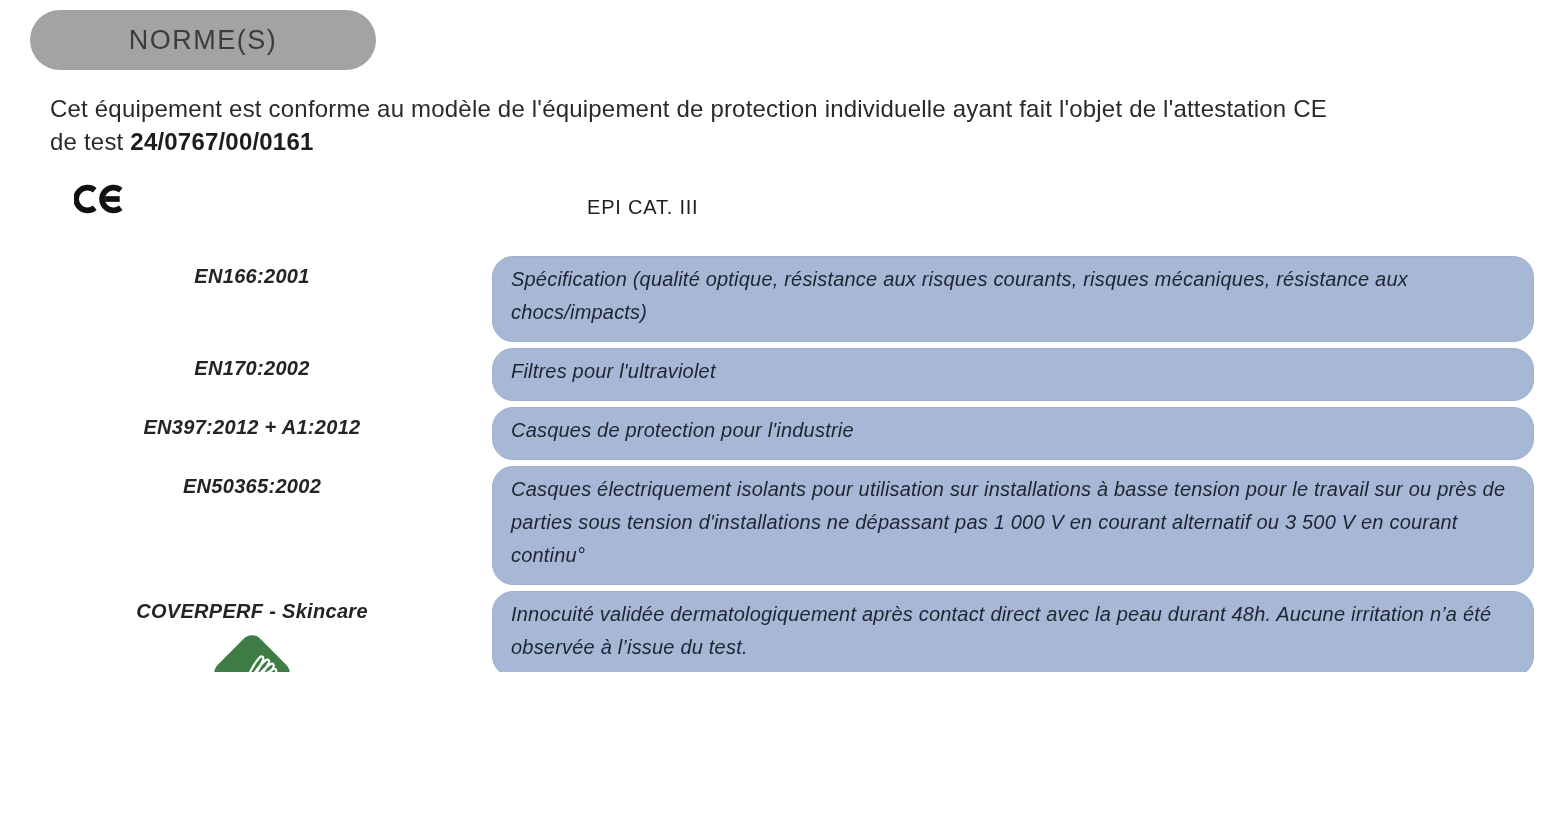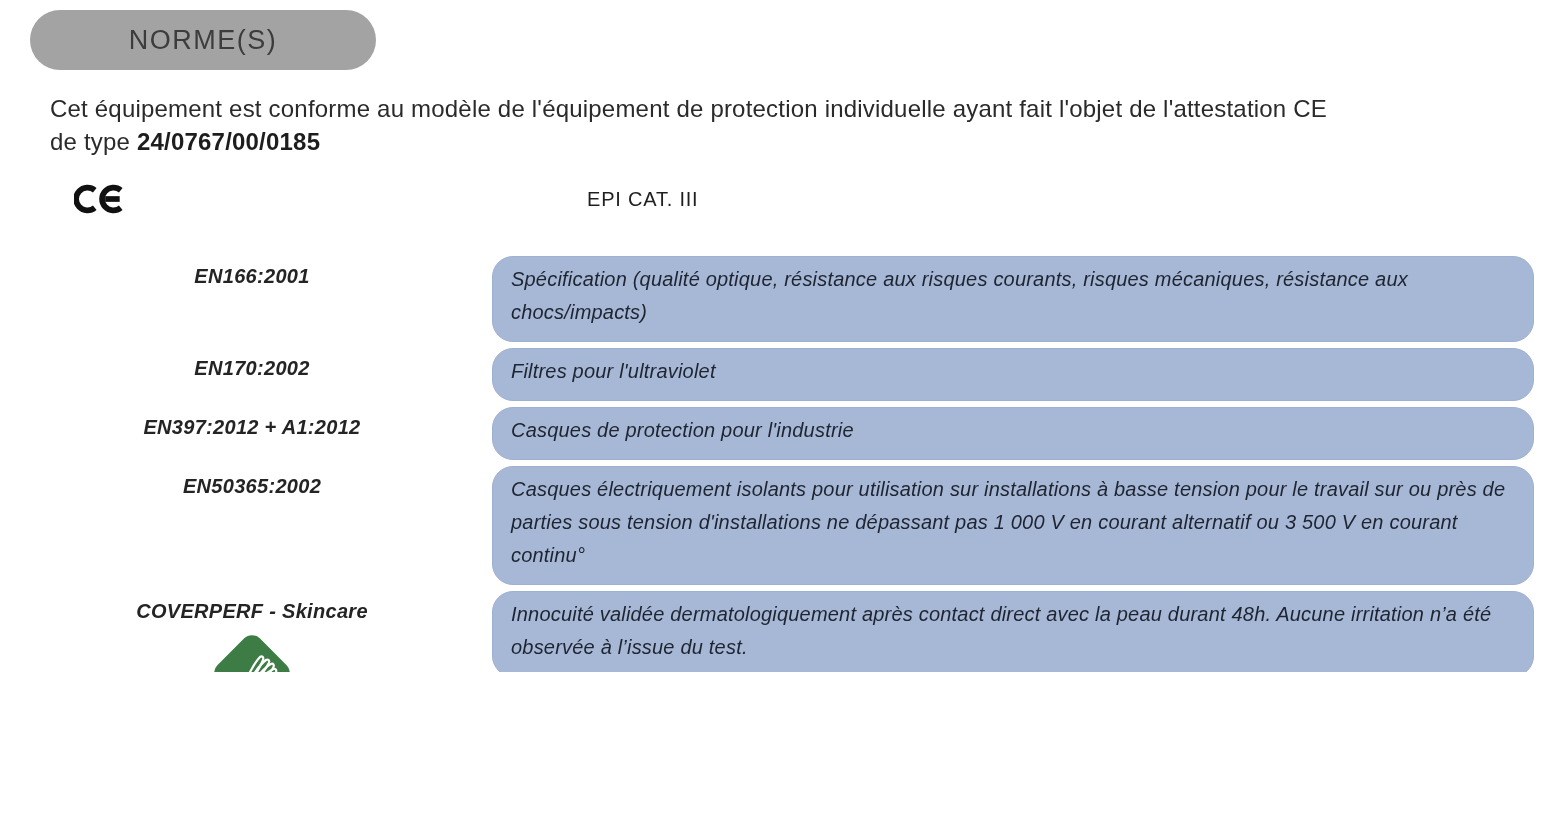--- a/index.html
+++ b/index.html
@@ -29,21 +29,21 @@
   }
   .intro .line { display:block; }
   .intro b { font-weight:700; color:#1d1d1d; }
   .issued {
     margin:26px 38px 0 38px;
     font-size:20px; letter-spacing:0.2px;
   }
   .ce-row { position:relative; height:52px; margin-top:20px; }
   .ce-mark { position:absolute; left:62px; top:4px; }
   .epi {
-    position:absolute; left:575px; top:10px;
+    position:absolute; left:575px; top:18px;
     font-size:20px; letter-spacing:0.8px; color:#1f1f1f;
   }
   .rows {
     margin-top:26px;
     display:flex; flex-direction:column; gap:6px;font-style:italic;
   }
   .row { display:flex; align-items:flex-start; }
   .label-cell {
     flex:none; width:480px;
     display:flex; flex-direction:column; align-items:center;
@@ -68,21 +68,21 @@
 <body>
 
 <div class="page">
 
   <div class="pill">
     <span>NORME(S)</span>
   </div>
 
   <p class="intro">
     <span class="line">Cet équipement est conforme au modèle de l'équipement de protection individuelle ayant fait l'objet de l'attestation CE</span>
-    <span class="line"><span>de type </span><b>24/0767/00/0185</b></span>
+    <span class="line"><span>de test </span><b>24/0767/00/0161</b></span>
   </p>
 
 
   <div class="ce-row">
     <svg class="ce-mark" width="54" height="34" viewBox="0 0 104 64" aria-hidden="true">
       <g fill="none" stroke="#111111" stroke-width="11">
         <path d="M40 15 A22 22 0 1 0 40 49"></path>
         <path d="M90 15 A22 22 0 1 0 90 49"></path>
         <path d="M60 32 H 88"></path>
       </g>

